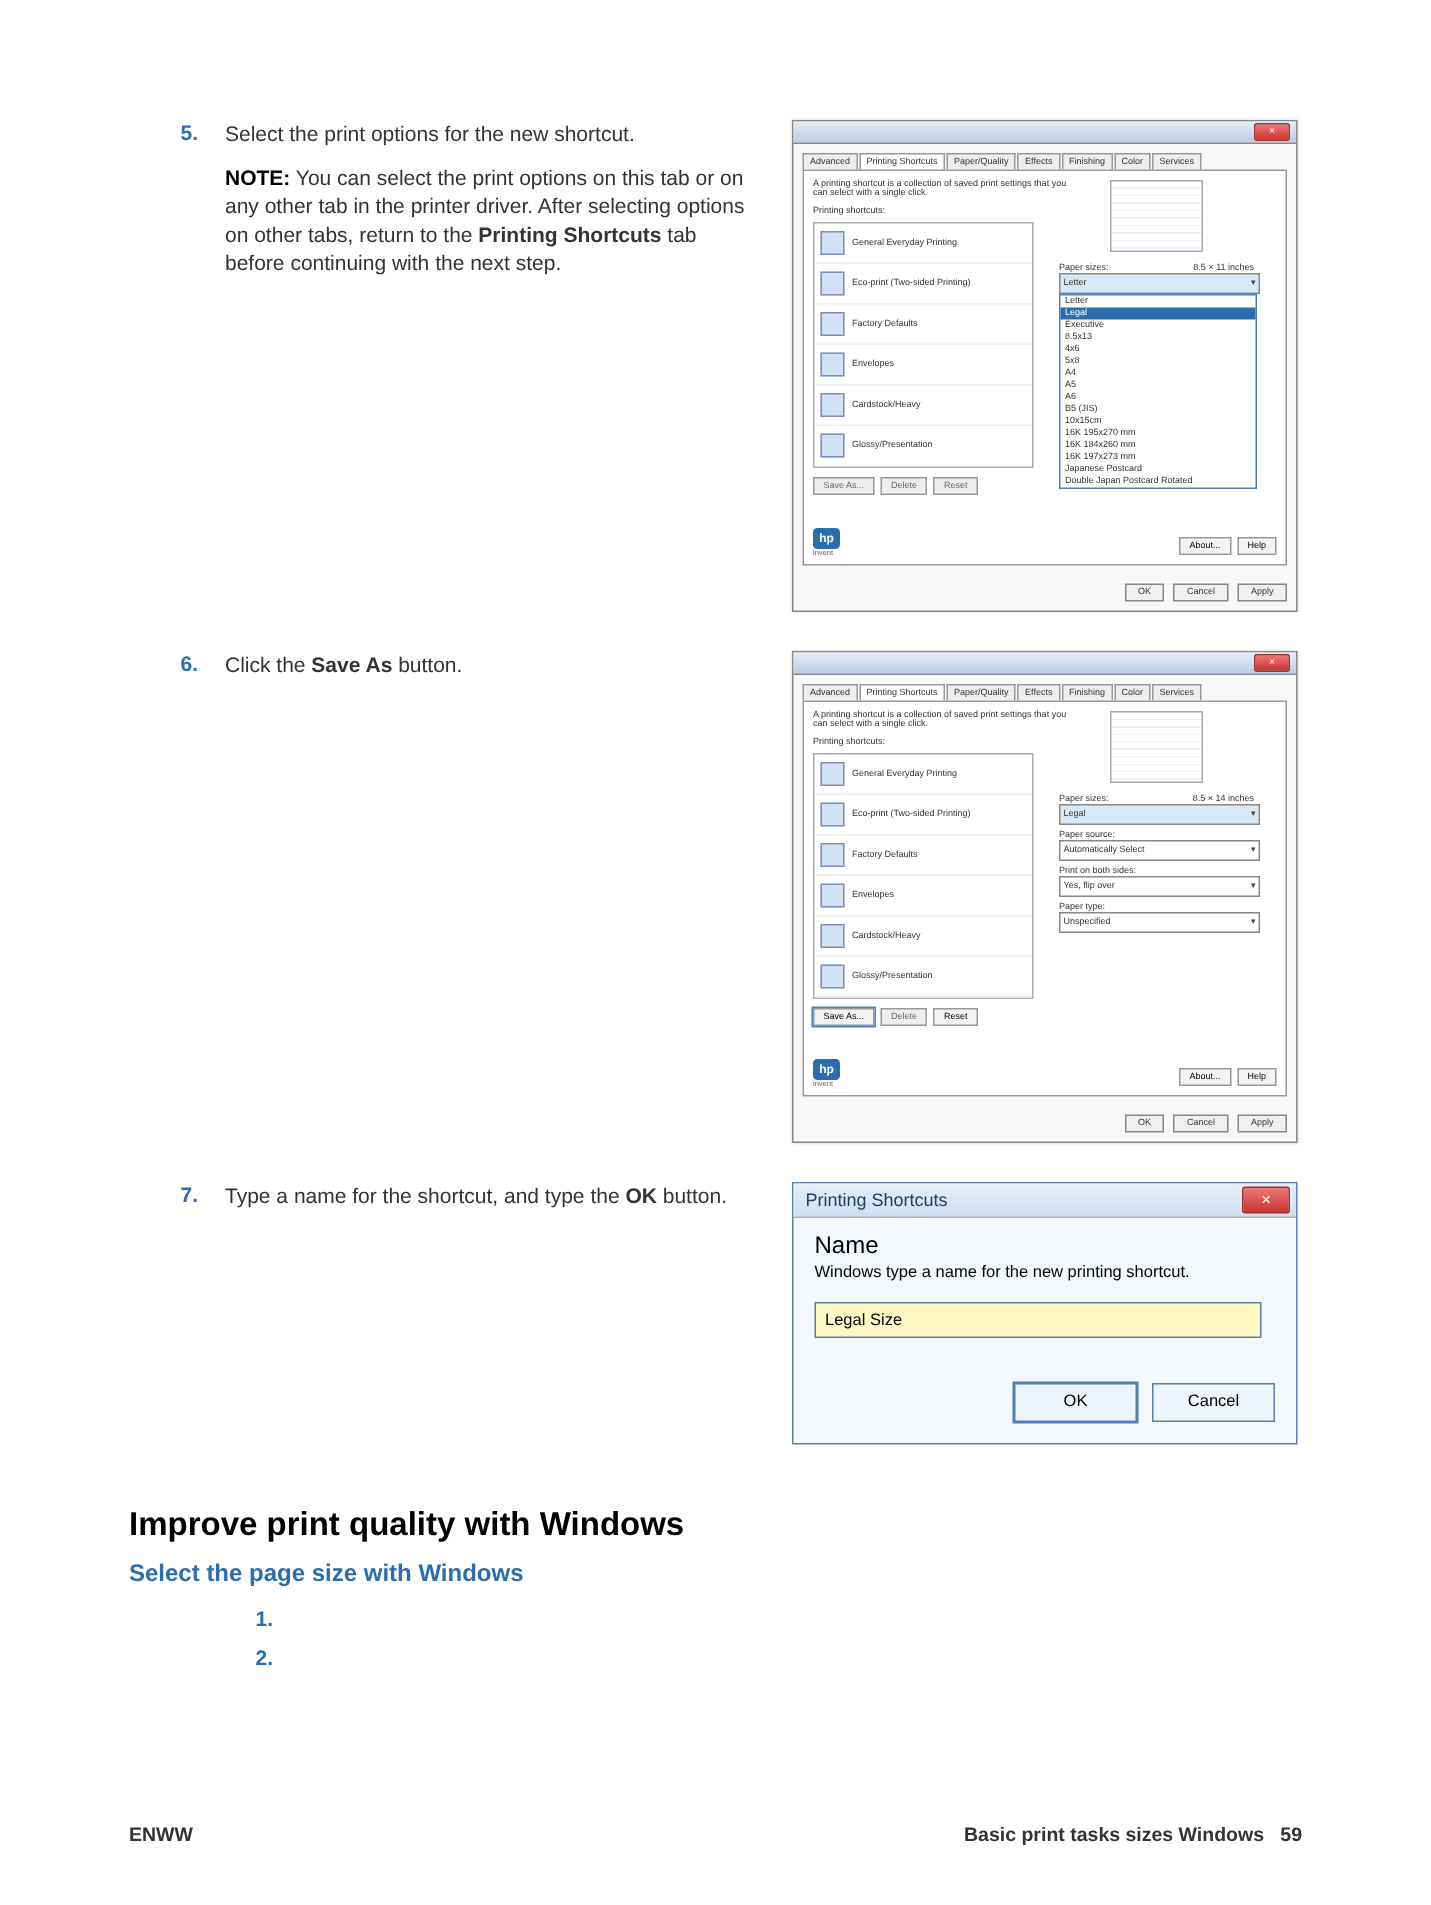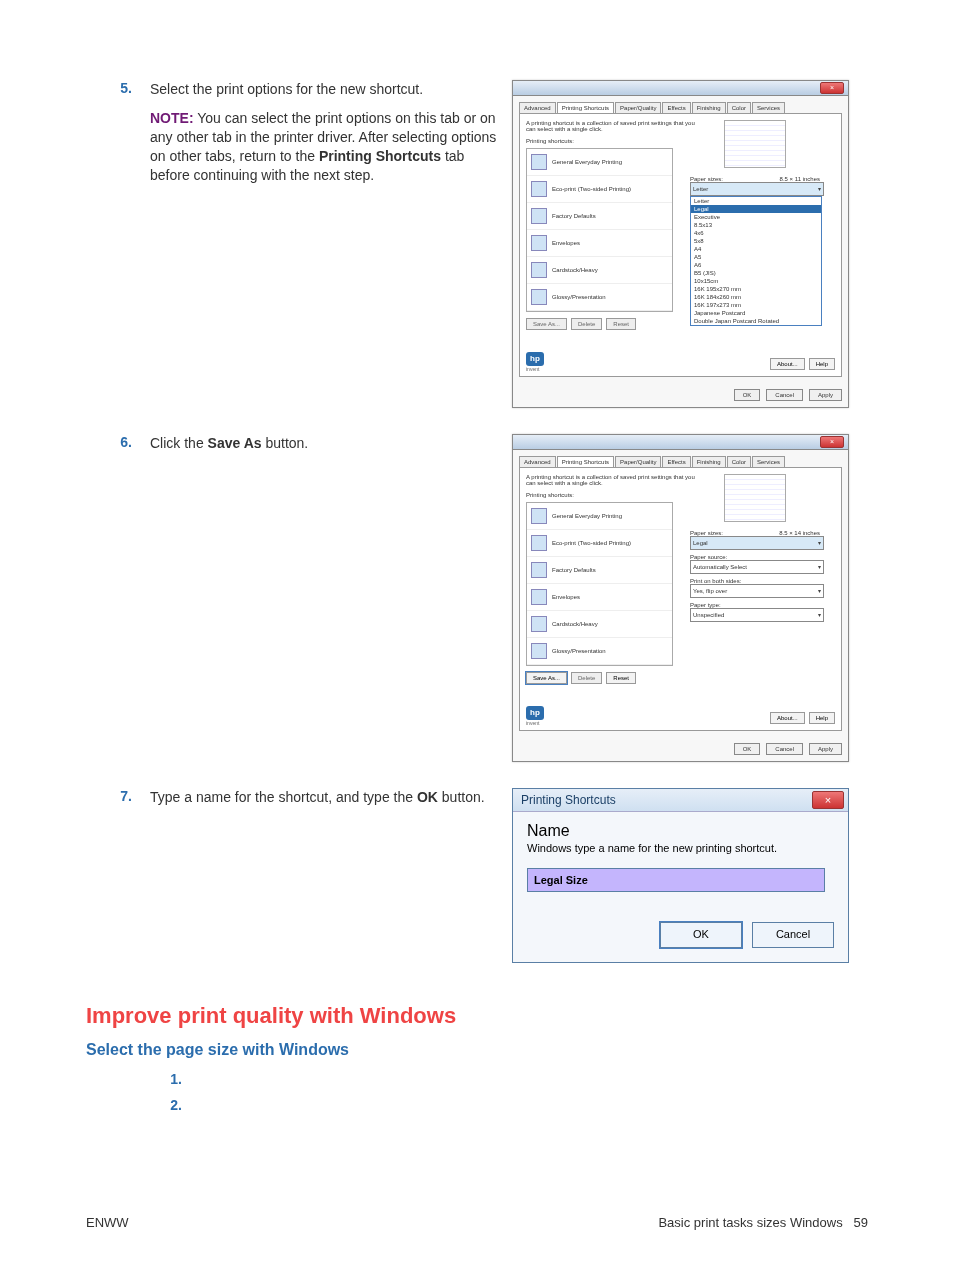--- a/index.html
+++ b/index.html
@@ -31,24 +31,24 @@
     flex-shrink: 0;
   }
   .step-text {
     flex: 1;
     font-size: 14px;
     line-height: 1.35;
     max-width: 350px;
     color: #333;
   }
   .step-text b { font-weight: bold; }
-  .note-label { color: #701a75; font-weight: bold; }
+  .note-label { color: #000000; font-weight: bold; }
   .step-img {
     flex-shrink: 0;
-    margin-left: 12px;
+    margin-left: 28px;
   }
 
   
   .dlg {
     width: 335px;
     border: 1px solid #888;
     background: #f7f7f7;
     font-size: 7px;
     color: #333;
     box-shadow: 0 0 2px rgba(0,0,0,.2);
@@ -225,37 +225,36 @@
   }
   .savedlg-body .nlabel { font-size: 16px; margin-bottom: 2px; }
   .savedlg-body .hint { font-size: 11px; margin-bottom: 14px; }
   .savedlg-input {
     width: 290px;
     height: 22px;
     border: 1px solid #5a7fa5;
     padding-left: 6px;
     font-size: 11px;
     line-height: 22px;
-    background: #c4b5fd;
+    background: #fef9c3;
     margin-bottom: 20px;
-    font-weight: bold;
   }
   .savedlg-btns { display:flex; justify-content:flex-end; gap:10px; padding:0 14px 14px; }
   .savedlg-btn {
     width: 80px;
     height: 24px;
     border: 1px solid #5a7fa5;
     background: #eef4fb;
     font-size: 11px;
     text-align: center;
     line-height: 22px;
   }
 
   h2.sec {
-    color: #ef4444;
+    color: #000000;
     font-size: 22px;
     font-weight: bold;
     margin: 40px 0 12px 0;
   }
   h3.sub {
     color: #2b6dad;
     font-size: 16px;
     font-weight: bold;
     margin: 8px 0 12px 0;
   }
@@ -266,20 +265,21 @@
 
   .page-footer {
     position:absolute;
     bottom:40px;
     left:86px;
     right:86px;
     display:flex;
     justify-content:space-between;
     font-size:13px;
     color:#333;
+    font-weight:bold;
   }
 </style>
 </head>
 <body>
 
 <div class="page">
 
 <div class="step-row">
   <div class="step-num">5.</div>
   <div class="step-text">

